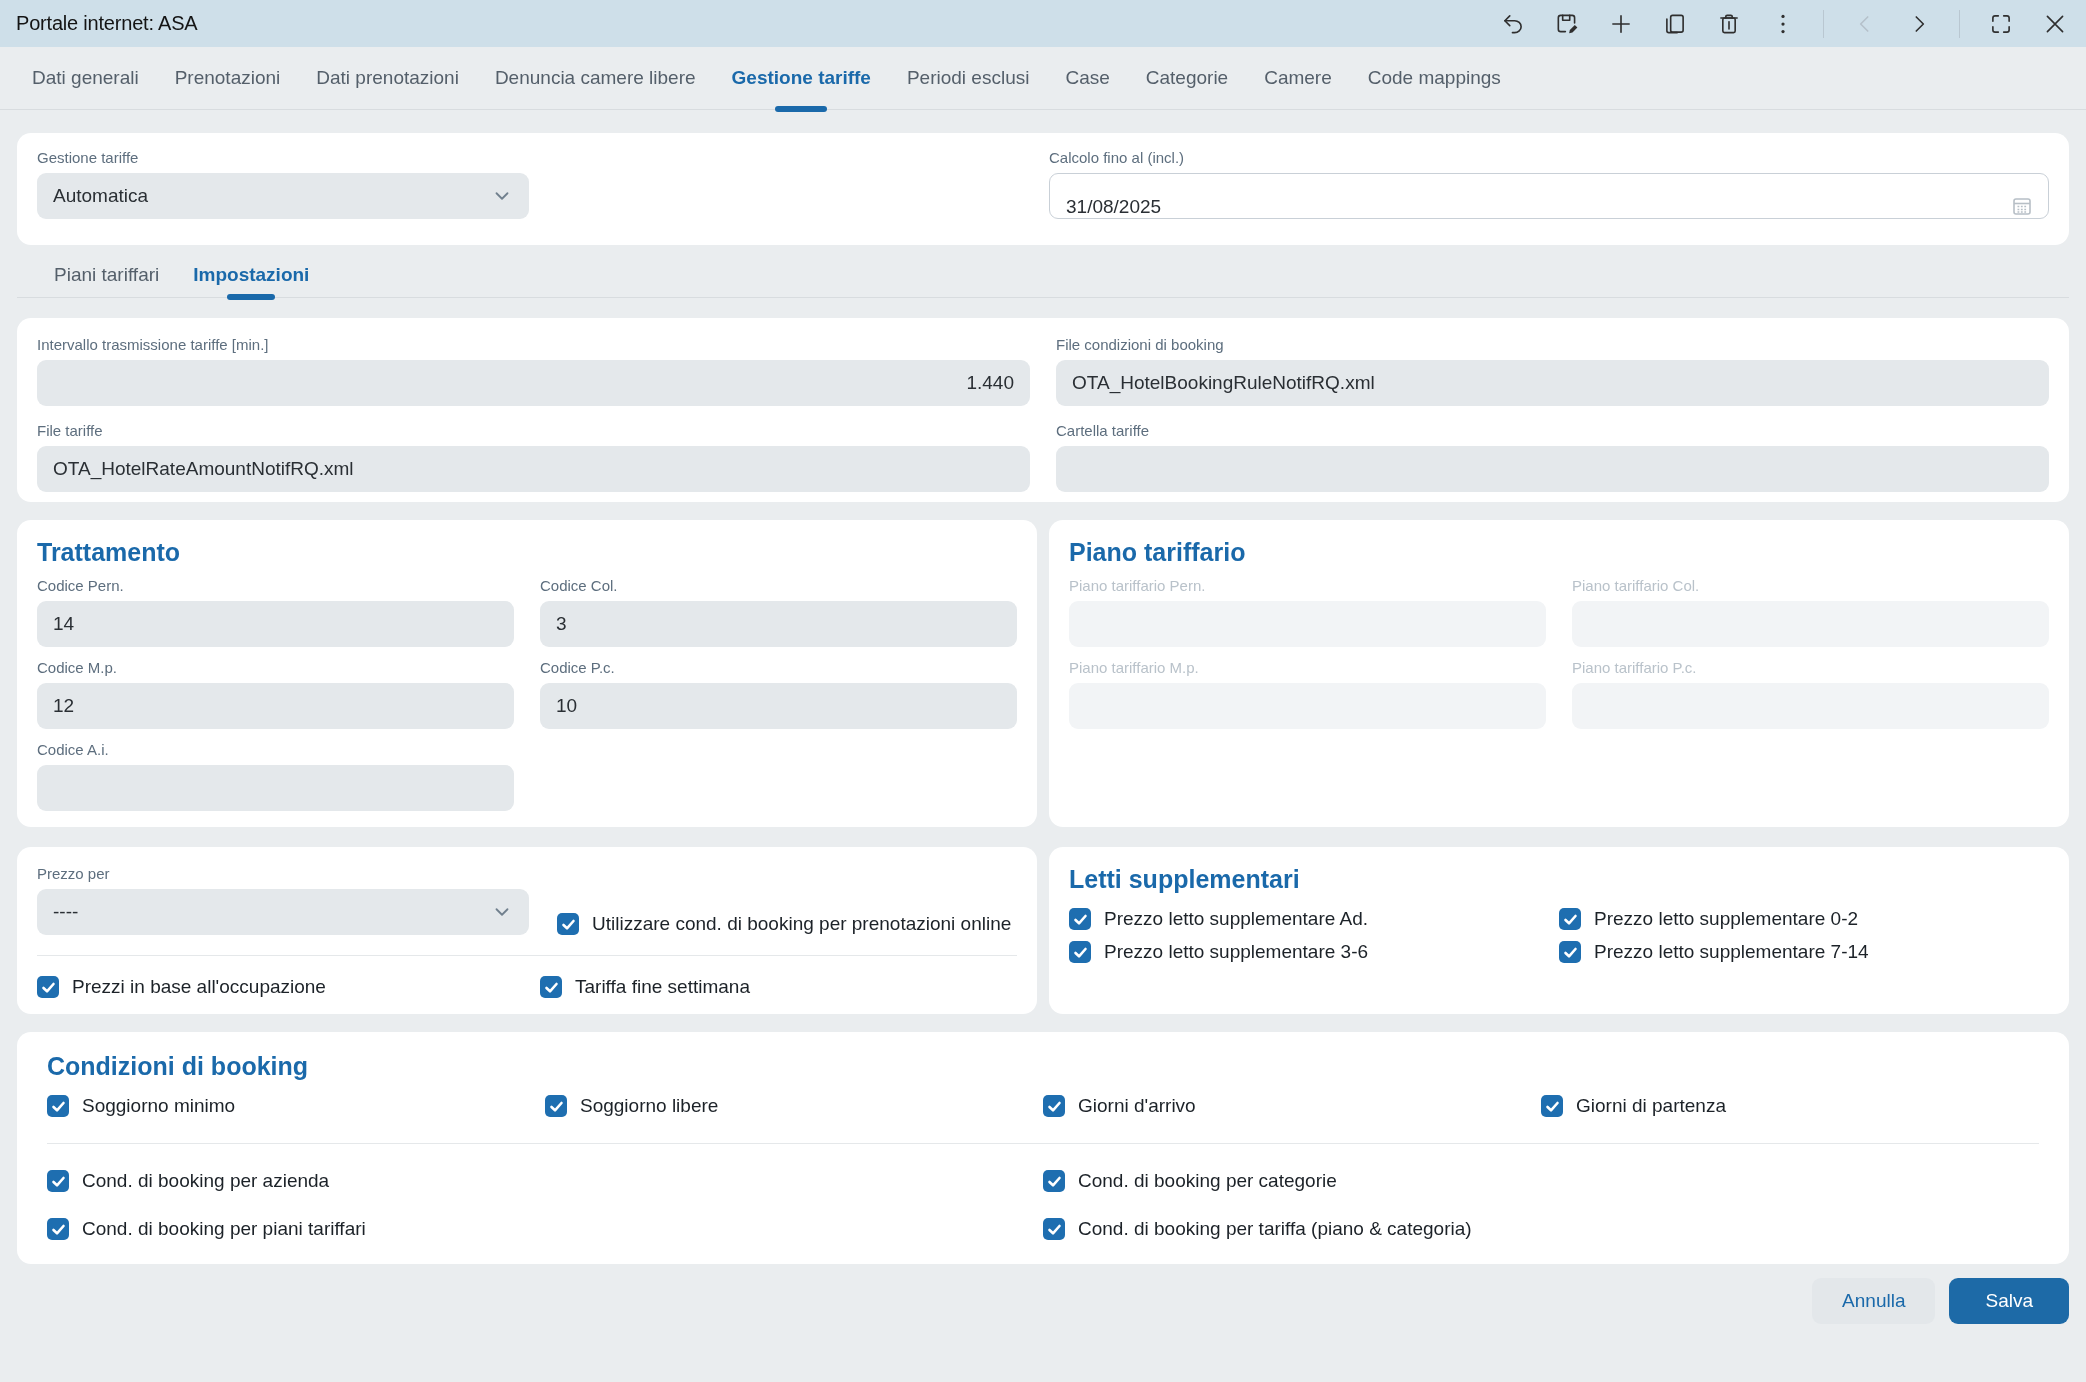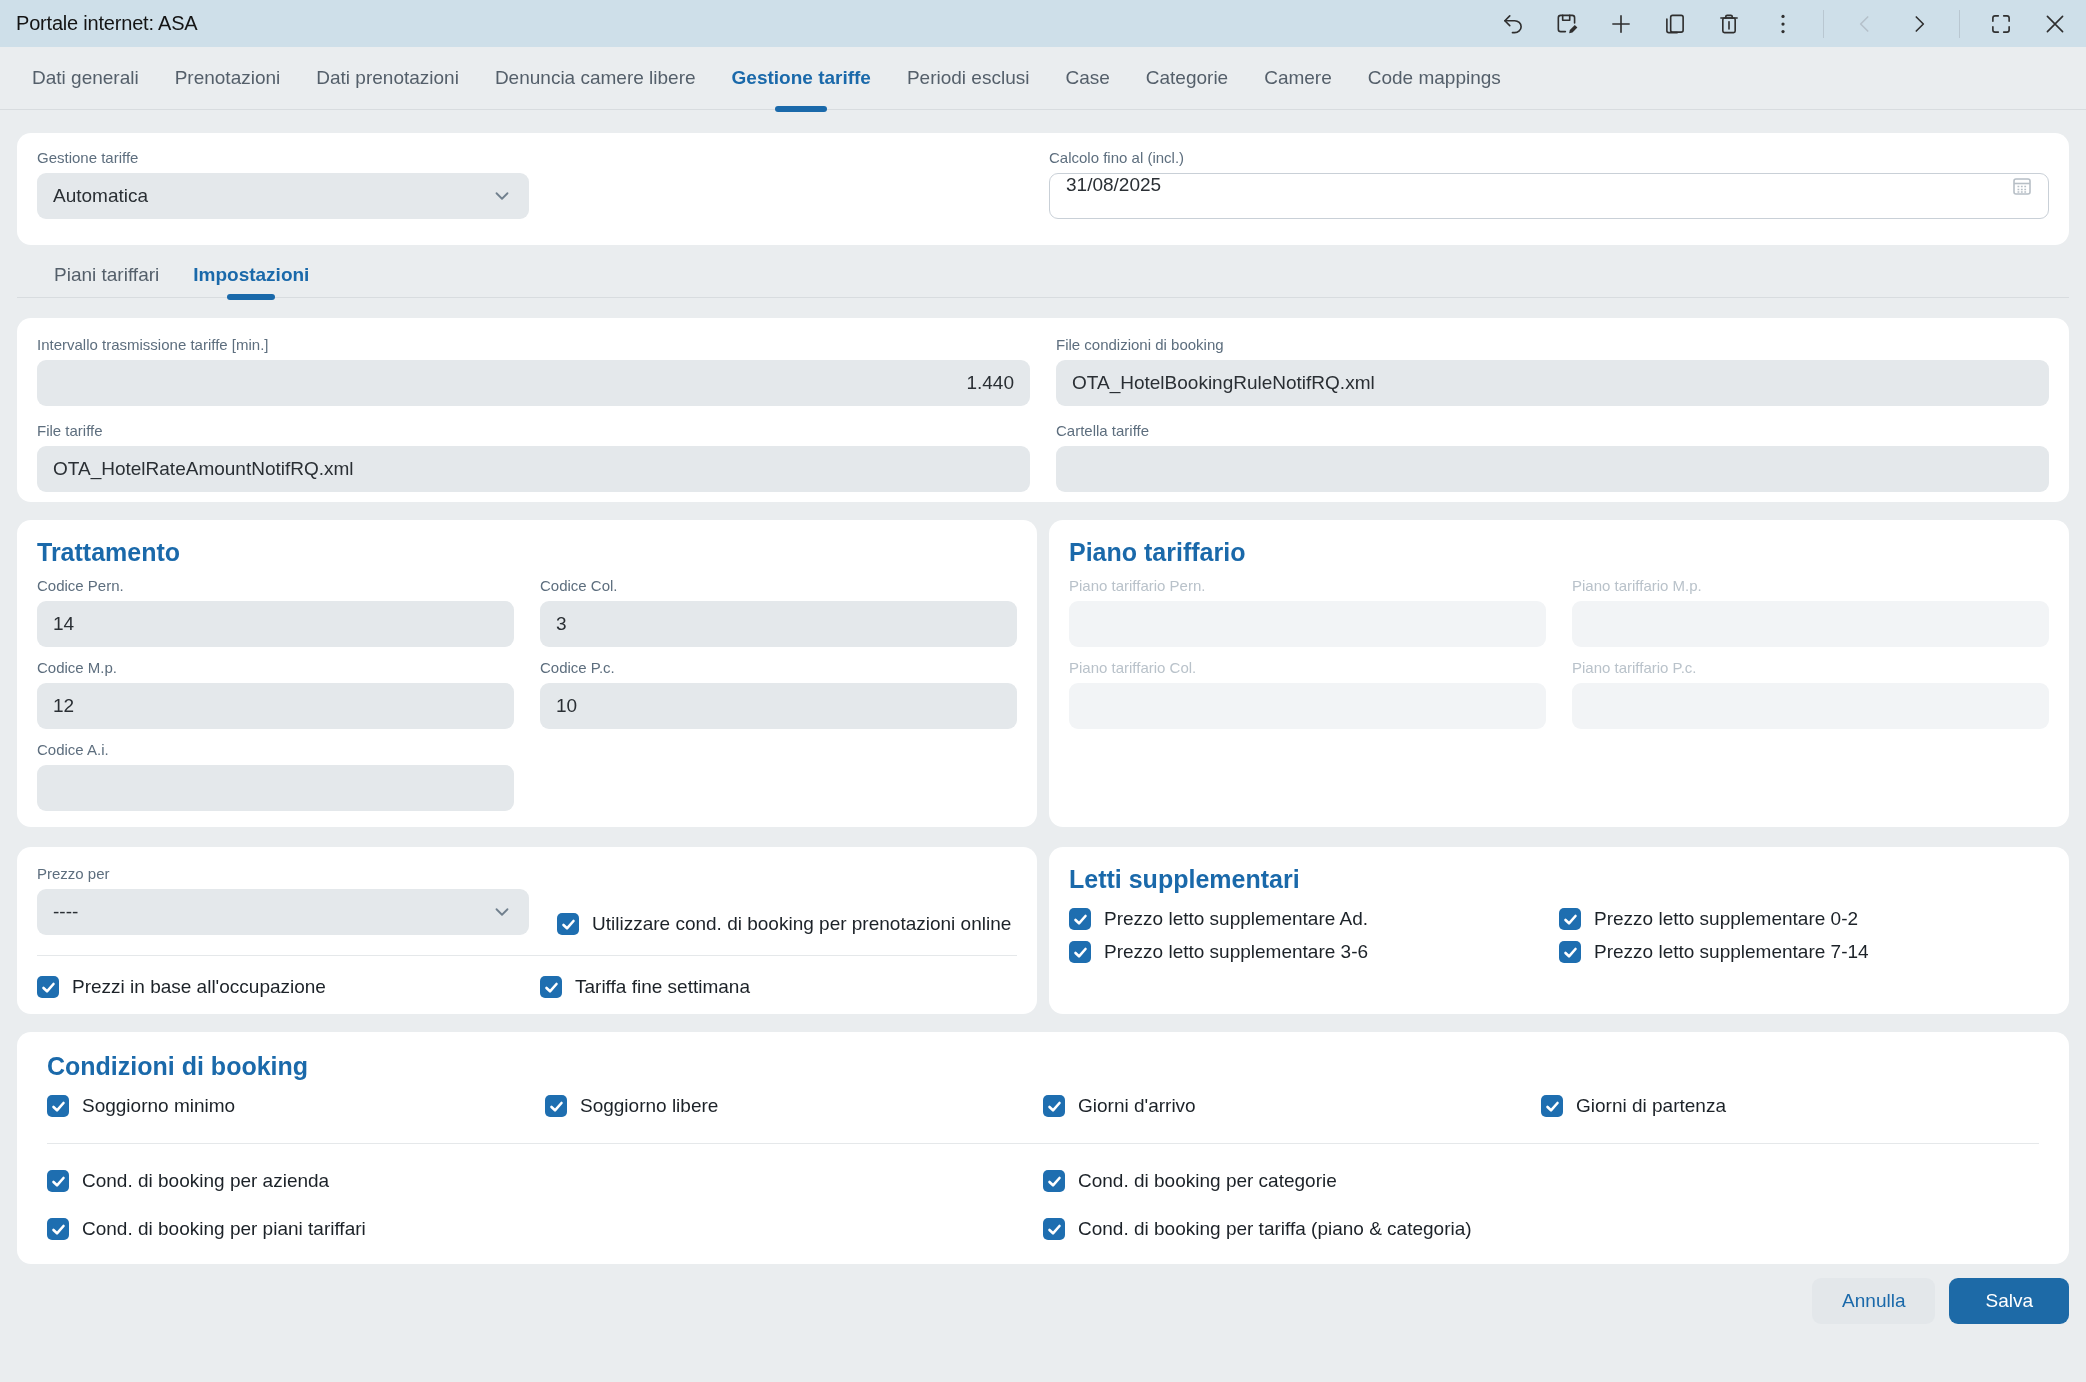--- a/index.html
+++ b/index.html
@@ -47,21 +47,21 @@
     display: flex; align-items: center; padding: 0 16px;
     font-size: 19px; color: #2a2f34;
   }
   .input.disabled { background: #f2f4f6; }
   .input.right { justify-content: flex-end; }
   .select { justify-content: space-between; cursor: pointer; width: 492px; }
   .select .chev { width: 22px; height: 22px; }
   .select .chev svg { width: 22px; height: 22px; stroke: #71808e; stroke-width: 2; fill: none; stroke-linecap: round; stroke-linejoin: round; }
   .date-input {
     height: 46px; background: #fff; border: 1px solid #c9d0d7; border-radius: 9px;
-    display: flex; align-items: flex-start; padding: 0 14px 0 16px;
+    display: flex; align-items: flex-end; padding: 0 14px 0 16px;
     font-size: 19px; color: #2a2f34; position: relative; cursor: text;
   }
   .date-input .cal { margin-left: auto; width: 24px; height: 24px; }
   
   .subtabs {
     margin-top: 8px; height: 45px; display: flex; align-items: center;
     padding-left: 20px; border-bottom: 1px solid #d8dcdf;
   }
   .subtab { position: relative; height: 100%; display: flex; align-items: center; padding: 0 17px; font-size: 19px; color: #545f6a; cursor: pointer; }
   .subtab.active { color: #1a69aa; font-weight: 700; }
@@ -277,25 +277,25 @@
     </div>
 
     <div class="panel panel-pad">
       <div class="panel-heading">Piano tariffario</div>
       <div class="grid2">
         <div>
           <span class="field-label disabled">Piano tariffario Pern.</span>
           <div class="input disabled"></div>
         </div>
         <div>
+          <span class="field-label disabled">Piano tariffario Col.</span>
+          <div class="input disabled"></div>
+        </div>
+        <div>
           <span class="field-label disabled">Piano tariffario M.p.</span>
-          <div class="input disabled"></div>
-        </div>
-        <div>
-          <span class="field-label disabled">Piano tariffario Col.</span>
           <div class="input disabled"></div>
         </div>
         <div>
           <span class="field-label disabled">Piano tariffario P.c.</span>
           <div class="input disabled"></div>
         </div>
         <div></div>
       </div>
     </div>
   </div>

